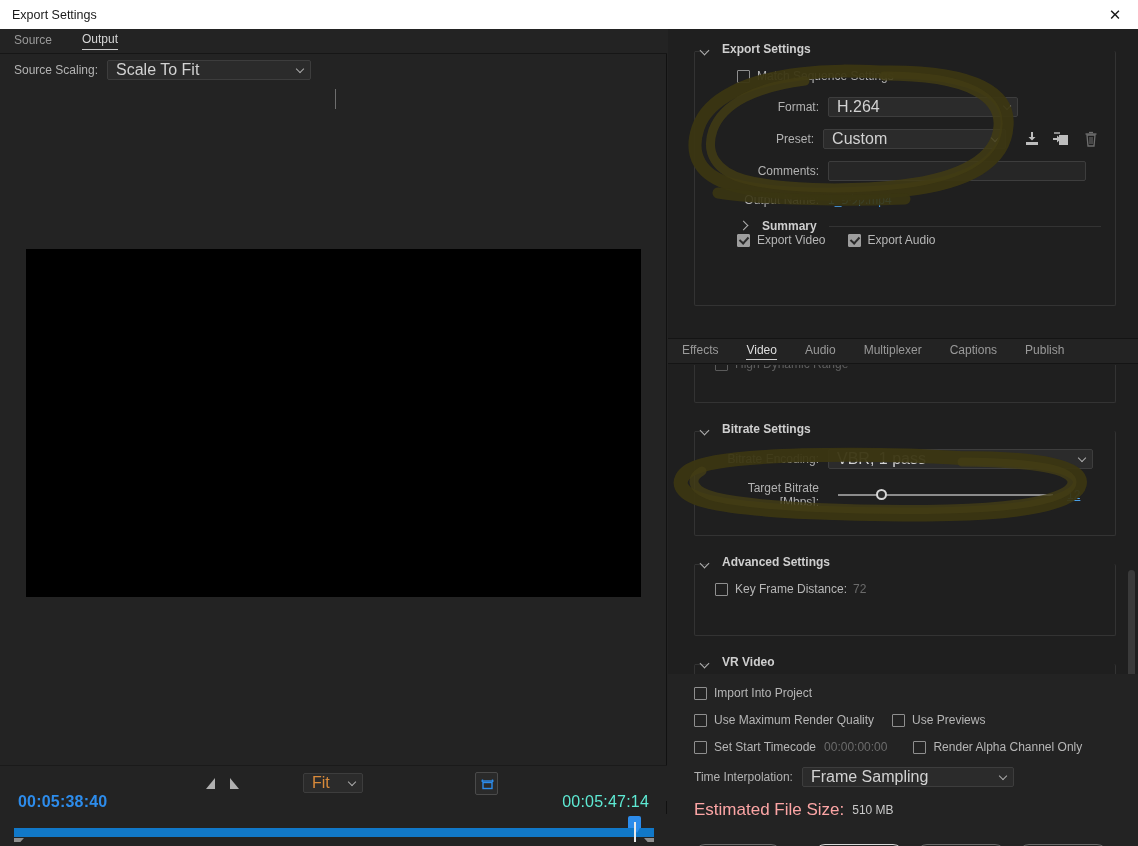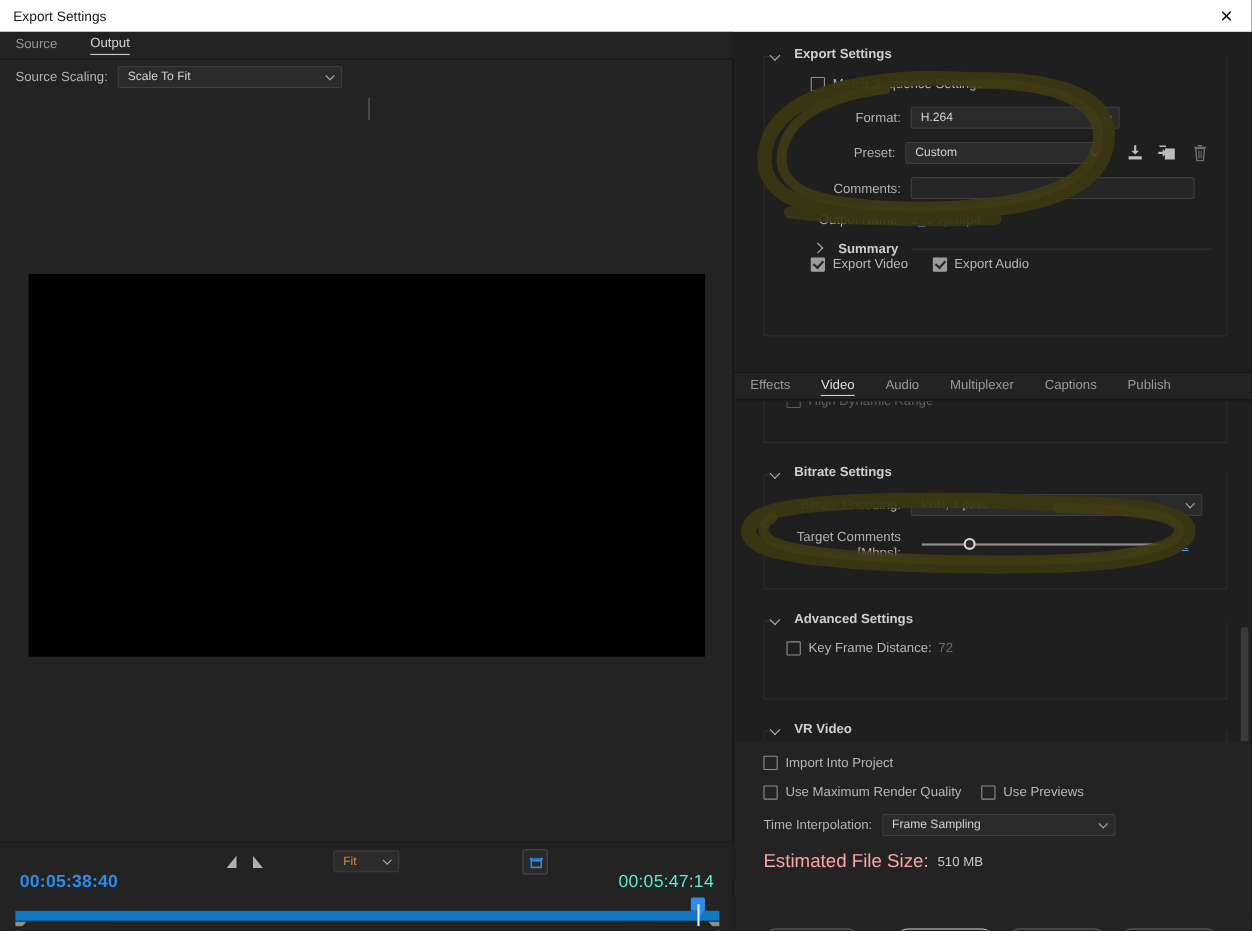--- a/index.html
+++ b/index.html
@@ -71,21 +71,21 @@
   }
 
   .select {
     position: relative;
     background: #2b2b2b;
     border: 1px solid #3d3d3d;
     border-radius: 2px;
     height: 20px;
     display: flex; align-items: center;
     padding: 0 20px 0 8px;
-    font-size: 11px; color: #d2d2d2;
+    font-size: 16px; color: #d2d2d2;
     cursor: pointer;
     white-space: nowrap;
   }
   .select .chev {
     position: absolute; right: 6px; top: 50%;
     margin-top: -2px;
     width: 7px; height: 4px;
   }
   .select .chev::before {
     content:''; position:absolute; left:0; top:-2px;
@@ -503,21 +503,21 @@
 
         <div class="row">
           <span class="rlabel" style="width:110px;">Bitrate Encoding:</span>
           <div class="select" style="flex:1; max-width:265px;">
             <span>VBR, 1 pass</span>
             <span class="chev"></span>
           </div>
         </div>
 
         <div class="row" style="margin-bottom:0;">
-          <span class="rlabel" style="width:110px;">Target Comments [Mbps]:</span>
+          <span class="rlabel" style="width:110px;">Target Bitrate [Mbps]:</span>
           <div class="slider" style="max-width:215px;">
             <div class="track"></div>
             <div class="knob" id="bitrate-knob" style="left: calc(20% - 5px);"></div>
           </div>
           <span class="linkval" style="text-decoration:underline; margin-left:4px;">12</span>
         </div>
       </div>
 
       <div class="group" style="margin-top:28px; height:72px; padding-top:18px;">
         <div class="group-line-l"></div>
@@ -545,20 +545,27 @@
         <span class="cb"></span>
         <span class="cb-label">Import Into Project</span>
       </div>
       <div class="row">
         <span class="cb"></span>
         <span class="cb-label">Use Maximum Render Quality</span>
         <span class="cb" style="margin-left:18px;"></span>
         <span class="cb-label">Use Previews</span>
       </div>
       <div class="row">
+        <span class="cb"></span>
+        <span class="cb-label">Set Start Timecode</span>
+        <span class="dimval" style="margin-left:8px;">00:00:00:00</span>
+        <span class="cb" style="margin-left:26px;"></span>
+        <span class="cb-label">Render Alpha Channel Only</span>
+      </div>
+      <div class="row">
         <span style="font-size:12px;color:#b2b2b2;margin-right:9px;">Time Interpolation:</span>
         <div class="select" style="width:212px;">
           <span>Frame Sampling</span>
           <span class="chev"></span>
         </div>
       </div>
       <div class="row" style="margin-top:2px;">
         <span style="font-size:17px;color:#fca5a5;">Estimated File Size:</span>
         <span style="font-size:12px;color:#c9c9c9;margin-left:8px;">510 MB</span>
       </div>

